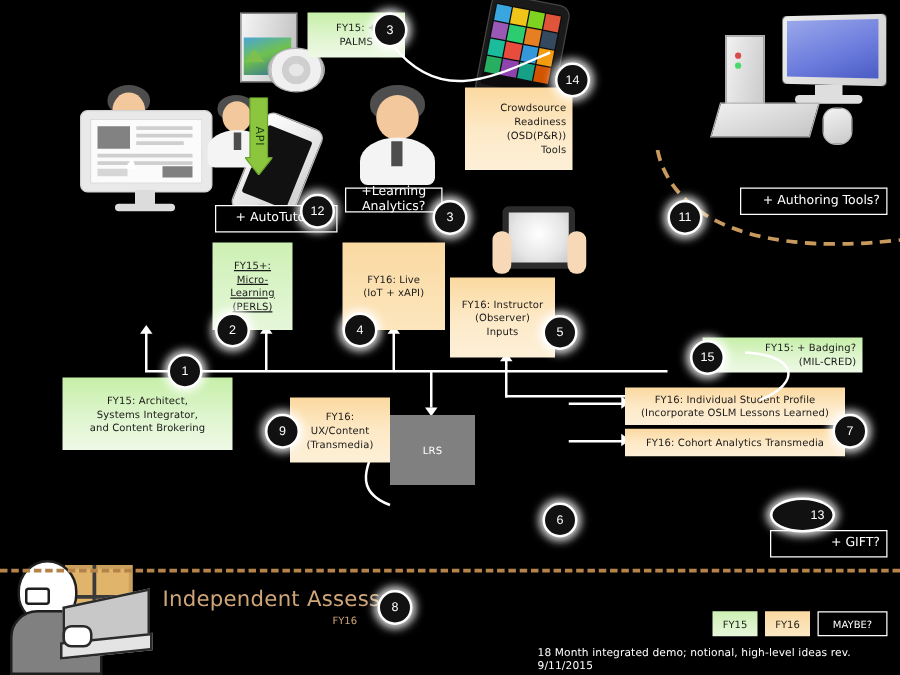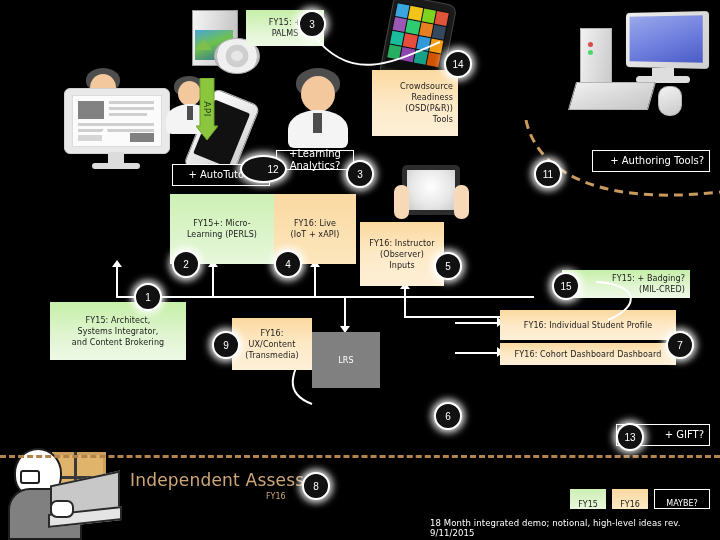--- a/index.html
+++ b/index.html
@@ -130,21 +130,21 @@
   }
   .assessor-sub{
     position:absolute;color:#cfa678;font-size:8px;z-index:40;
   }
   .footnote{
     position:absolute;color:#ffffff;font-size:8.5px;z-index:40;
     letter-spacing:.1px;
   }
   .legend-chip{
     position:absolute;box-sizing:border-box;
-    height:20px;display:flex;align-items:flex-end;justify-content:center;
+    height:20px;display:flex;align-items:center;justify-content:center;
     font-size:8px;color:#1a1a1a;z-index:40;
   }
 </style>
 </head>
 <body>
 
 <div id="stage">
 
   <div class="art" style="left:186px;top:8px;width:70px;height:66px;">
     <div style="position:absolute;left:6px;top:2px;width:44px;height:54px;background:linear-gradient(100deg,#f5f5f5 0%,#d8d8d8 55%,#bdbdbd 100%);border:1px solid #9a9a9a;"></div>
@@ -317,21 +317,21 @@
   <div class="box maybe ctr" style="left:276px;top:150px;width:78px;height:20px;">
     <div>+Learning</div>
     <div>Analytics?</div>
   </div>
 
   <div class="box maybe rt" style="left:592px;top:150px;width:118px;height:22px;">
     <div>+ Authoring Tools?</div>
   </div>
 
 
-  <div class="box green2 ctr" style="left:170px;top:194px;width:104px;height:70px;">
+  <div class="box green2 ctr" style="left:170px;top:194px;width:64px;height:70px;text-decoration:underline;">
     <div>FY15+: Micro-</div>
     <div>Learning (PERLS)</div>
   </div>
 
   <div class="box orange2 ctr" style="left:274px;top:194px;width:82px;height:70px;">
     <div>FY16: Live</div>
     <div>(IoT + xAPI)</div>
   </div>
 
   <div class="box orange ctr" style="left:360px;top:222px;width:84px;height:64px;z-index:26;">
@@ -357,24 +357,25 @@
   </div>
 
 
   <div class="box green rt" style="left:562px;top:270px;width:128px;height:28px;">
     <div>FY15: + Badging?</div>
     <div>(MIL-CRED)</div>
   </div>
 
   <div class="box orange ctr" style="left:500px;top:310px;width:176px;height:30px;">
     <div>FY16: Individual Student Profile</div>
+    <div>(Incorporate OSLM Lessons Learned)</div>
   </div>
 
   <div class="box orange ctr" style="left:500px;top:343px;width:176px;height:22px;">
-    <div>FY16: Cohort Dashboard Dashboard</div>
+    <div>FY16: Cohort Analytics Transmedia</div>
   </div>
 
   <div class="box maybe rt" style="left:616px;top:424px;width:94px;height:22px;">
     <div>+ GIFT?</div>
   </div>
 
   <div class="bullet" style="left:134px;top:283px;">
       <span>1</span>
     </div>
   <div class="bullet" style="left:172px;top:250px;">
@@ -400,24 +401,24 @@
     </div>
   <div class="bullet" style="left:212px;top:331px;">
       <span>9</span>
     </div>
   <div class="bullet" style="left:346px;top:160px;">
       <span>3</span>
     </div>
   <div class="bullet" style="left:534px;top:160px;">
       <span>11</span>
     </div>
-  <div class="bullet" style="left:240px;top:155px;padding-left:19px;">
+  <div class="bullet" style="left:240px;top:155px;">
       <span>12</span>
     </div>
-  <div class="bullet" style="left:616px;top:423px;">
+  <div class="bullet" style="left:616px;top:398px;padding-left:24px;">
       <span>13</span>
     </div>
   <div class="bullet" style="left:444px;top:50px;">
       <span>14</span>
     </div>
   <div class="bullet" style="left:552px;top:272px;">
       <span>15</span>
     </div>
 
   <div class="dash-sep"></div>

